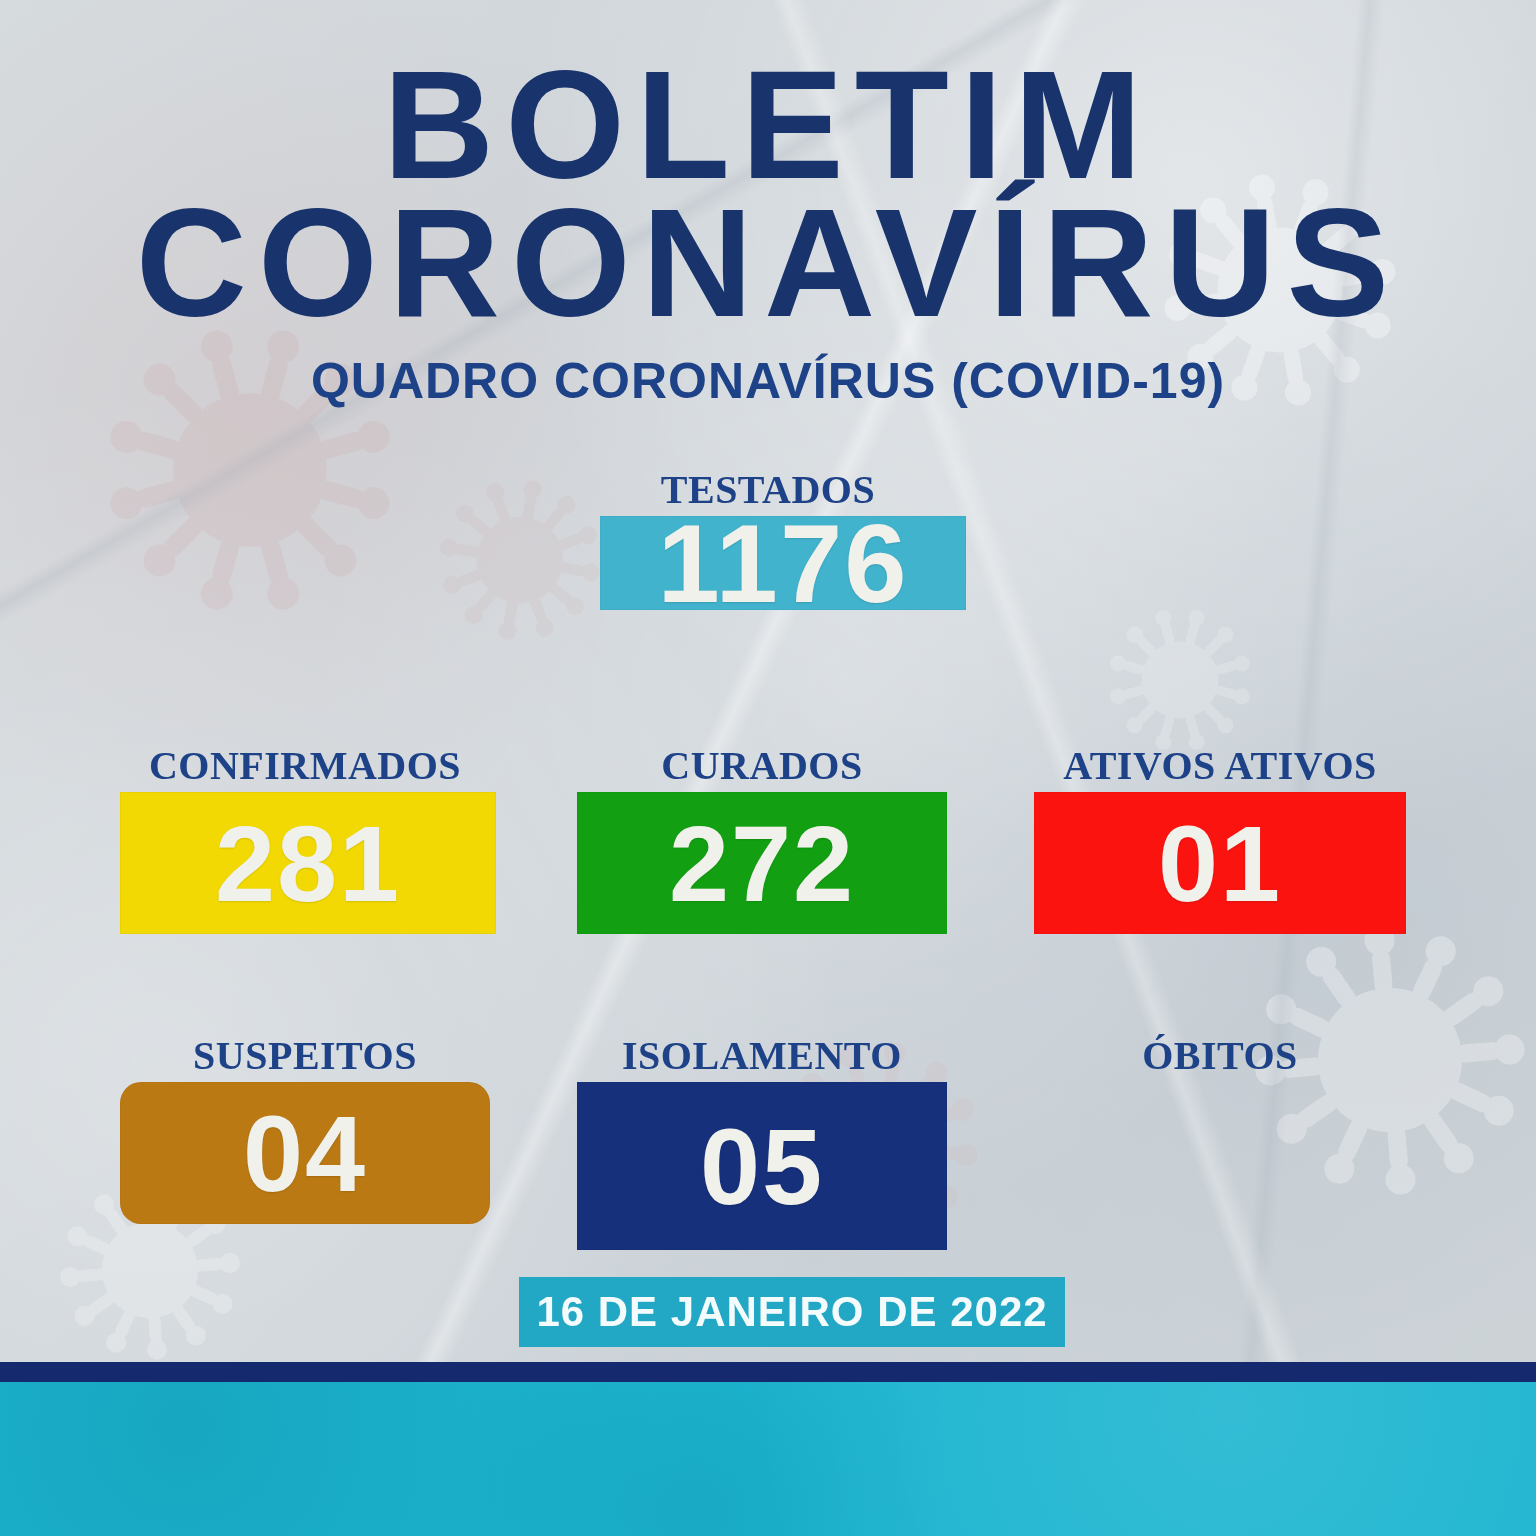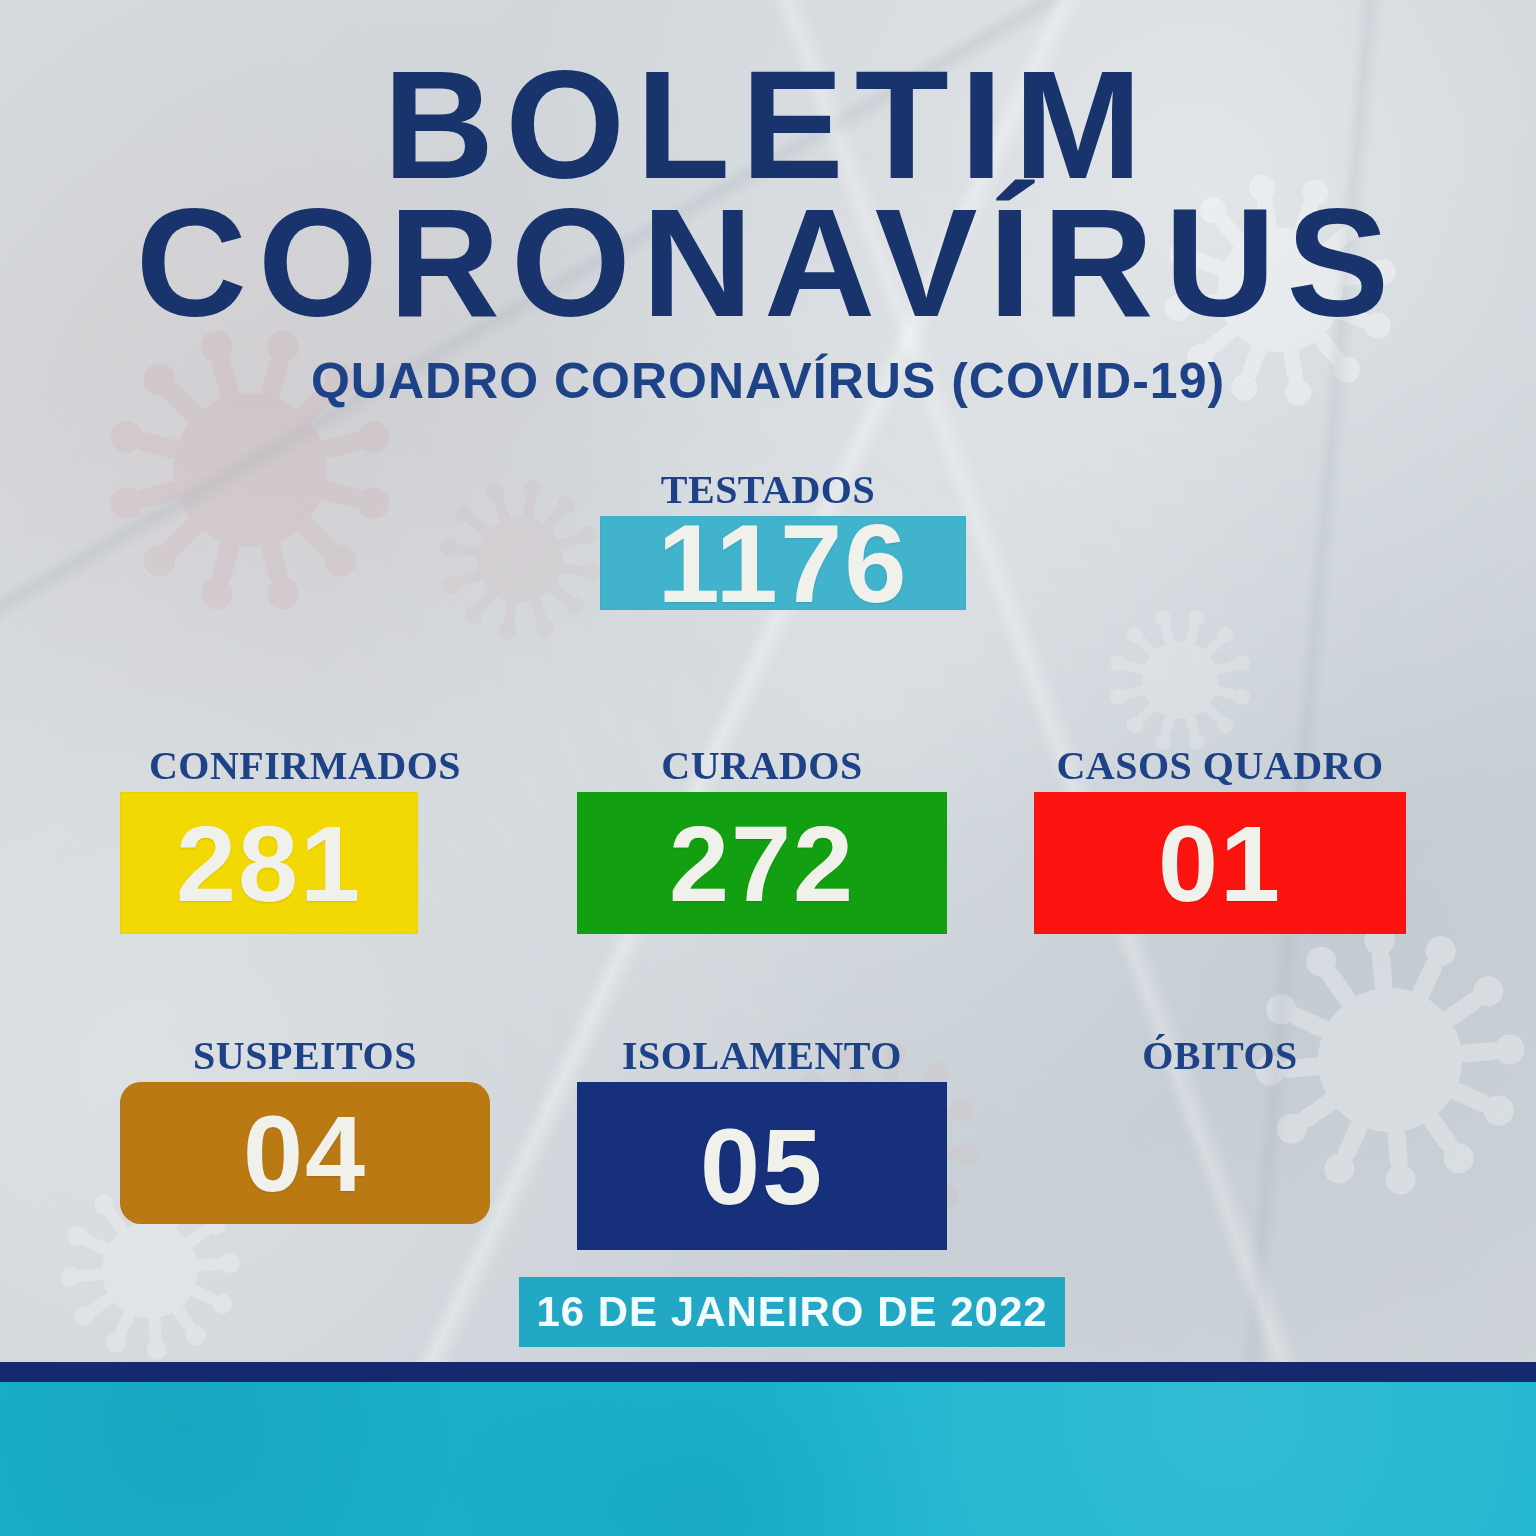--- a/index.html
+++ b/index.html
@@ -90,30 +90,30 @@
   <div class="layer title-line" style="top:48px">BOLETIM</div>
   <div class="layer title-line" style="top:186px">CORONAVÍRUS</div>
   <div class="layer subtitle" style="top:352px">QUADRO CORONAVÍRUS (COVID-19)</div>
 
   <div class="layer stat-label" style="top:466px">TESTADOS</div>
   <div class="layer stat-box" style="left: 600px; top: 516px; width: 366px; height: 94px; background-color: rgb(65, 179, 204);">
     <span class="stat-value" style="font-size:112px">1176</span>
   </div>
 
   <div class="layer stat-label" style="left:120px;right:auto;width:370px;top:742px">CONFIRMADOS</div>
-  <div class="layer stat-box" style="left: 120px; top: 792px; width: 298px; height: 142px; background-color: rgb(242, 217, 3);">
+  <div class="layer stat-box" style="left: 120px; top: 792px; width: 376px; height: 142px; background-color: rgb(242, 217, 3);">
     <span class="stat-value">281</span>
   </div>
 
   <div class="layer stat-label" style="left:577px;right:auto;width:370px;top:742px">CURADOS</div>
   <div class="layer stat-box" style="left: 577px; top: 792px; width: 370px; height: 142px; background-color: rgb(18, 160, 18);">
     <span class="stat-value">272</span>
   </div>
 
-  <div class="layer stat-label" style="left:1034px;right:auto;width:372px;top:742px">CASOS QUADRO</div>
+  <div class="layer stat-label" style="left:1034px;right:auto;width:372px;top:742px">ATIVOS ATIVOS</div>
   <div class="layer stat-box" style="left: 1034px; top: 792px; width: 372px; height: 142px; background-color: rgb(251, 19, 16);">
     <span class="stat-value">01</span>
   </div>
 
   <div class="layer stat-label" style="left:120px;right:auto;width:370px;top:1032px">SUSPEITOS</div>
   <div class="layer stat-box" style="left: 120px; top: 1082px; width: 370px; height: 142px; background-color: rgb(186, 121, 19); border-radius: 21px;">
     <span class="stat-value">04</span>
   </div>
 
   <div class="layer stat-label" style="left:577px;right:auto;width:370px;top:1032px">ISOLAMENTO</div>

